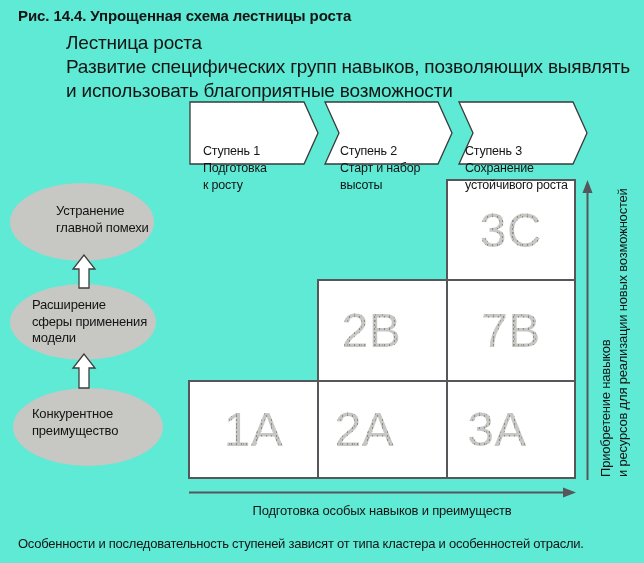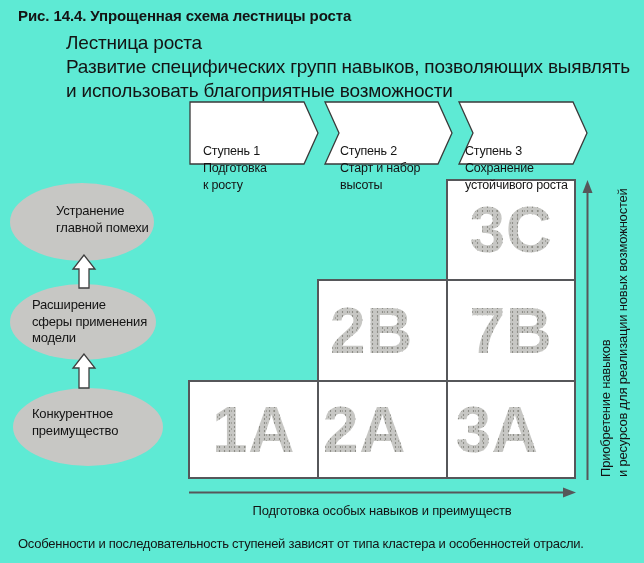--- a/index.html
+++ b/index.html
@@ -26,21 +26,21 @@
     top:107px;width:118px;
     font-size:12.5px;line-height:17px;letter-spacing:-0.2px;margin-top:36px;
   }
   .ellipse-label{
     font-size:13px;line-height:16.5px;letter-spacing:-0.2px;
   }
   .cell{
     display:flex;align-items:center;justify-content:center;
   }
   .cell-label{
-    font-size:64px;font-weight:bold;letter-spacing:0.5px;
+    font-size:48px;font-weight:normal;letter-spacing:0.5px;
     color:#c6c6c3;
   }
   @supports ((-webkit-background-clip:text) or (background-clip:text)){
     .cell-label{
       background-color:#c7c7c4;
       background-image:
         radial-gradient(#8e8e88 0.8px, rgba(255,255,255,0) 1.2px),
         radial-gradient(#a4a49e 0.7px, rgba(255,255,255,0) 1.1px);
       background-size:5px 4px,7px 6px;
       background-position:0 0,2px 3px;

